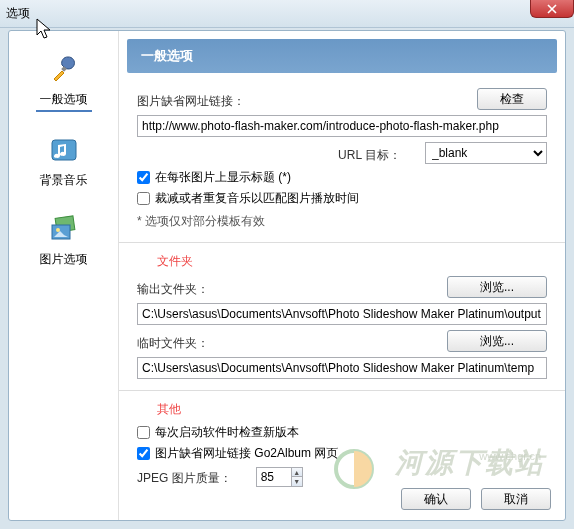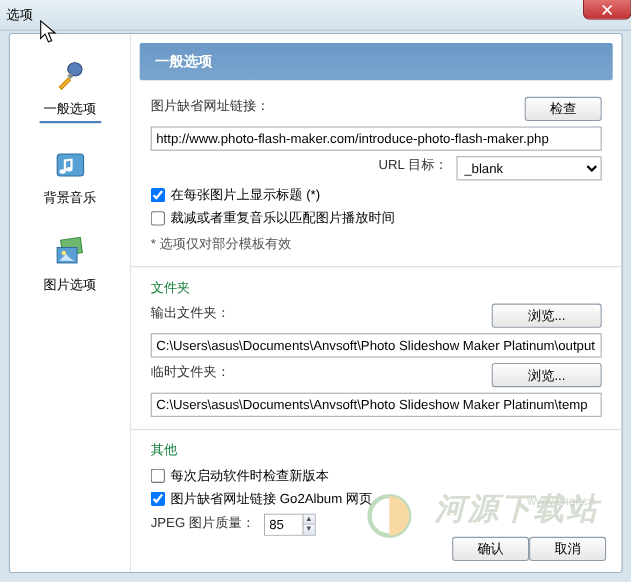--- a/index.html
+++ b/index.html
@@ -15,40 +15,40 @@
 
 .sidebar { width: 110px; padding: 16px 4px; display: flex; flex-direction: column; align-items: center; gap: 10px; border-right: 1px solid #e0e0e0; }
 .sidebar-item { width: 100%; display: flex; flex-direction: column; align-items: center; gap: 4px; padding: 6px 0; cursor: default; }
 .sidebar-item.selected .sidebar-label { border-bottom: 2px solid #4a7dbf; }
 .sidebar-label { padding: 2px 4px; }
 .icon32 { width: 32px; height: 32px; }
 
 .content { flex: 1; padding: 0; display: flex; flex-direction: column; position: relative; }
 .header-band { background: linear-gradient(#6a98c6, #7aa5cf); color: #fff; padding: 8px 14px; font-size: 13px; font-weight: bold; margin: 8px 8px 0 8px; border-radius: 2px; }
 .section { padding: 10px 18px 0 18px; }
-.section-title { color: #15803d; margin-bottom: 6px; }
-.row { display: flex; align-items: flex-start; gap: 8px; margin: 5px 0; }
+.section-title { color: #ef4444; margin-bottom: 6px; margin-left: 20px; }
+.row { display: flex; align-items: flex-end; gap: 24px; margin: 5px 0; }
 .row.right { justify-content: flex-end; }
 input[type=text] { border: 1px solid #abadb3; padding: 3px 4px; font-size: 12px; height: 22px; }
 .tf-full { flex: 1; width: 100%; }
 select { border: 1px solid #abadb3; height: 22px; padding: 1px 2px; background: #fff; }
 .btn { background: linear-gradient(#fdfdfd, #e6e6e6); border: 1px solid #8e9ba8; border-radius: 3px; padding: 2px 12px; height: 22px; min-width: 70px; cursor: default; text-align: center; }
 .btn.wide { min-width: 100px; }
 .chk { display: flex; align-items: center; gap: 5px; margin: 4px 0; }
 .chk input { width: 13px; height: 13px; }
 .note { color: #555; margin: 6px 0; }
 .hr { border-top: 1px solid #ddd; margin: 6px 0 0 0; }
 .lbl-inline { color: #333; }
 .spin { width: 47px; display: inline-flex; align-items: center; border: 1px solid #abadb3; height: 20px; }
 .spin input { border: none; width: 34px; text-align: left; padding: 0 4px; height: 18px; }
 .spin .arrows { display: flex; flex-direction: column; width: 16px; }
 .spin .arrows div { height: 9px; display: flex; align-items: center; justify-content: center; background: linear-gradient(#f4f7fb,#dde6f1); border-left: 1px solid #abadb3; font-size: 7px; color: #555; line-height: 7px; }
 .spin .arrows div:first-child { border-bottom: 1px solid #abadb3; }
 
-.footer { position: absolute; right: 14px; bottom: 10px; display: flex; }
+.footer { position: absolute; right: 14px; bottom: 10px; display: flex; gap: 10px; }
 .watermark { position: absolute; right: 20px; bottom: 38px; font-size: 28px; color: #d0d8ca; font-style: italic; font-weight: bold; pointer-events: none; opacity: 0.85; letter-spacing: 2px; z-index: 0; }
 .wm-small { position: absolute; right: 24px; bottom: 58px; font-size: 11px; color: #c8d0c2; pointer-events: none; opacity: 0.8; }
 .wm-logo { position: absolute; right: 190px; bottom: 30px; opacity: 0.5; pointer-events: none; }
 </style>
 </head>
 <body>
 
 <div class="titlebar">
   <span class="title">选项</span>
   <div class="close-btn">
@@ -98,21 +98,21 @@
       <div class="row">
         <span class="lbl-inline">图片缺省网址链接：</span>
         <div style="flex:1"></div>
         <button class="btn">检查</button>
       </div>
       <div class="row">
         <input type="text" class="tf-full" value="http://www.photo-flash-maker.com/introduce-photo-flash-maker.php" style="">
       </div>
       <div class="row right">
         <span class="lbl-inline">URL 目标：</span>
-        <select style="width:132px">
+        <select style="width:122px">
           <option>_blank</option>
         </select>
       </div>
       <div class="chk">
         <input type="checkbox" checked="" style="">
         <span>在每张图片上显示标题 (*)</span>
       </div>
       <div class="chk">
         <input type="checkbox" style="">
         <span>裁减或者重复音乐以匹配图片播放时间</span>

